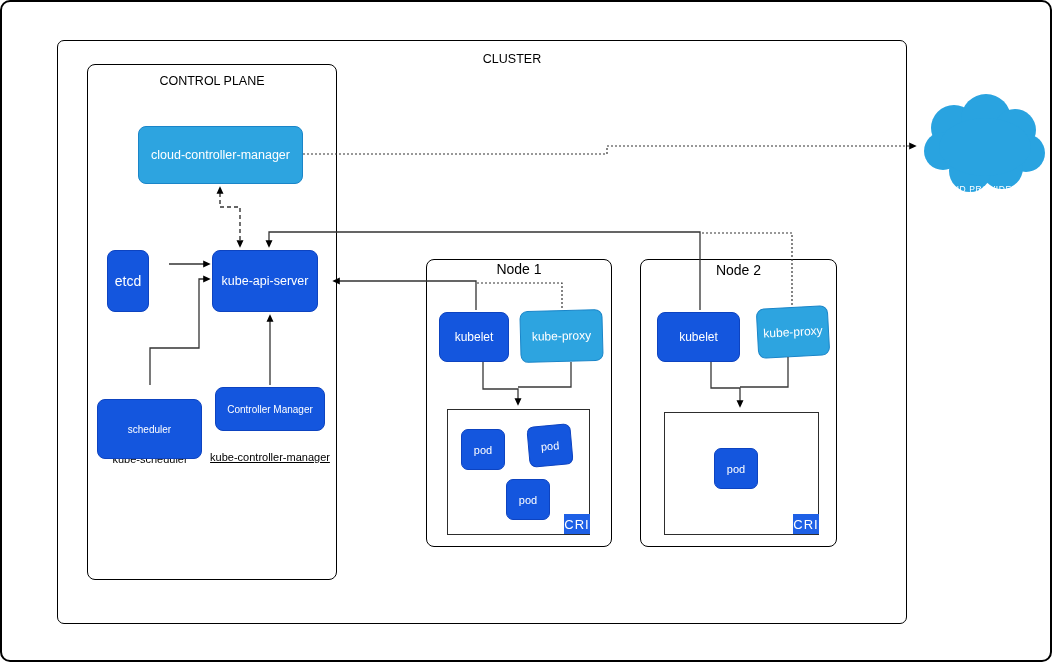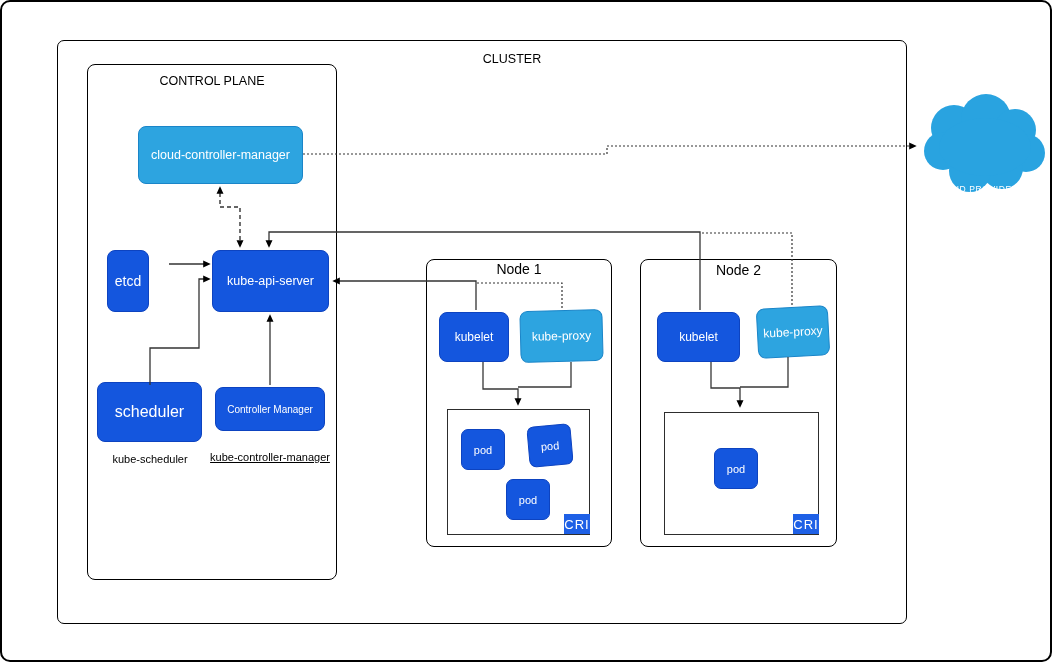--- a/index.html
+++ b/index.html
@@ -40,23 +40,23 @@
   <div class="frame" style="left:55px;top:38px;width:850px;height:584px;border-radius:7px;"></div>
   <div class="frame-title" style="left:410px;top:50px;width:200px;font-size:12.5px;">CLUSTER</div>
 
   <div class="frame rounded z2" style="left:85px;top:62px;width:250px;height:516px;"></div>
   <div class="frame-title" style="left:110px;top:72px;width:200px;font-size:12.5px;">CONTROL PLANE</div>
 
   <div class="box light z2" style="left:136px;top:124px;width:165px;height:58px;font-size:12.5px;">cloud-controller-manager</div>
 
   <div class="box dark z2" style="left:105px;top:248px;width:42px;height:62px;font-size:14px;">etcd</div>
 
-  <div class="box dark z2" style="left:210px;top:248px;width:117px;height:62px;font-size:12.5px;">kube-api-server</div>
+  <div class="box dark z2" style="left:210px;top:248px;width:106px;height:62px;font-size:12.5px;">kube-api-server</div>
 
-  <div class="box dark z2" style="left:95px;top:380px;width:105px;height:60px;font-size:16px;">scheduler</div>
+  <div class="box dark z2" style="left:95px;top:397px;width:105px;height:60px;font-size:10px;">scheduler</div>
   <div class="sublabel" style="left:98px;top:451px;width:100px;">kube-scheduler</div>
 
   <div class="box dark z2" style="left:213px;top:385px;width:110px;height:44px;font-size:10px;">Controller Manager</div>
   <div class="sublabel" style="left:206px;top:449px;width:124px;text-decoration:underline;">kube-controller-manager</div>
 
   <div class="frame rounded z2" style="left:424px;top:257px;width:186px;height:288px;"></div>
   <div class="frame-title" style="left:424px;top:259px;width:186px;font-size:14px;">Node 1</div>
 
   <div class="box dark z2" style="left:437px;top:310px;width:70px;height:50px;font-size:12px;">kubelet</div>
   <div class="box light z2" style="left:518px;top:308px;width:83px;height:52px;font-size:12px;transform:rotate(-1.5deg);">kube-proxy</div>

